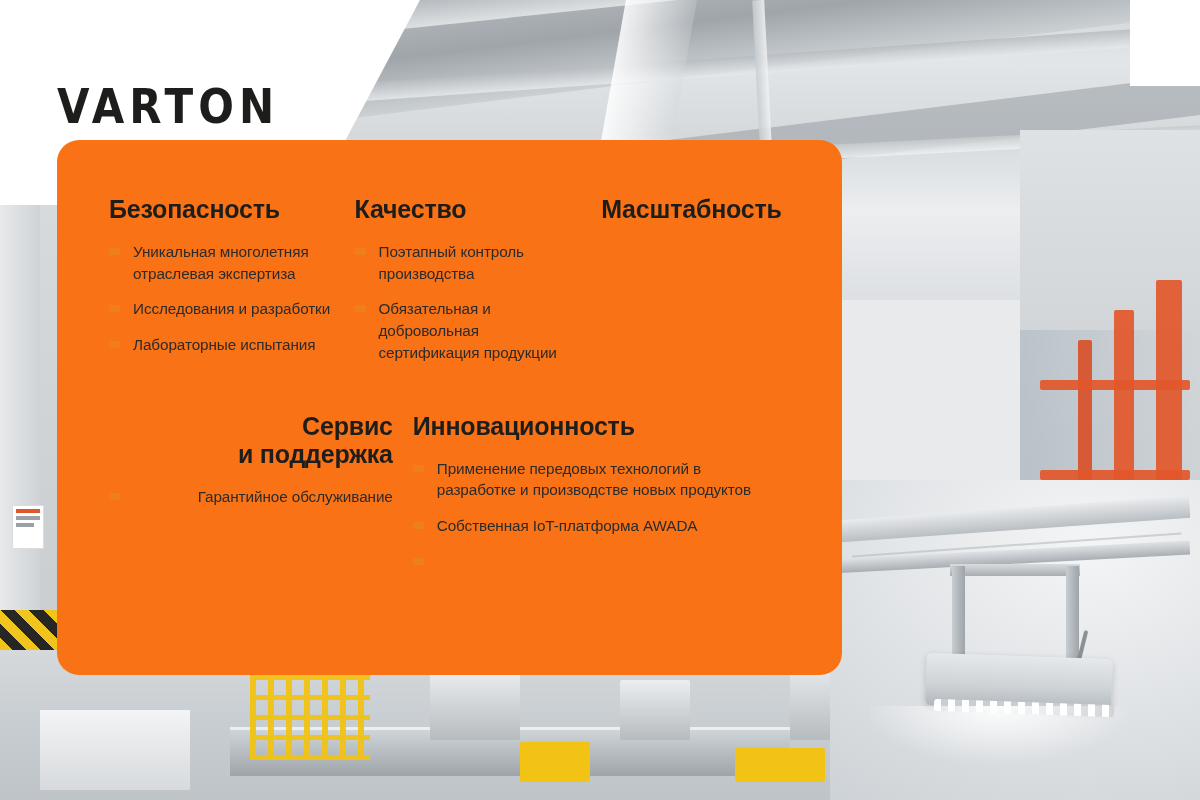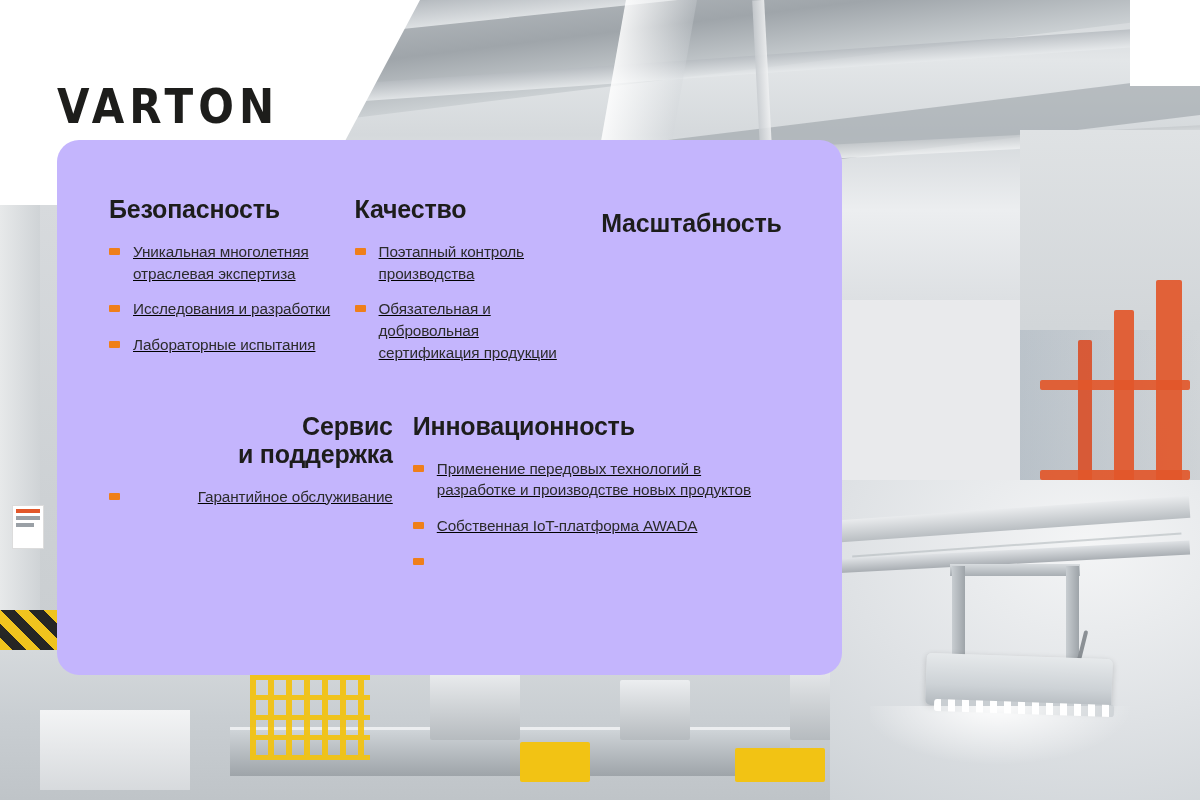--- a/index.html
+++ b/index.html
@@ -234,51 +234,50 @@
     transform-origin: left top;
     z-index: 6;
   }
 
   
   .card {
     position: absolute;
     left: 57px; top: 140px;
     width: 785px;
     height: 535px;
-    background: #c4b5fd;
+    background: #f97316;
     border-radius: 22px;
     z-index: 5;
     box-sizing: border-box;
     padding: 55px 40px 0 52px;
   }
 
   .cols {
     display: flex;
     gap: 0;
   }
   .col { box-sizing: border-box; }
   .col-1 { width: 312px; padding-right: 20px; }
   .col-2 { width: 314px; padding-right: 18px; }
-  .col-3 { width: 260px; margin-top: 14px; }
+  .col-3 { width: 260px; }
 
   h2.block-title {
     margin: 0 0 18px 0;
     font-family: "Liberation Sans", sans-serif;
     font-weight: 700;
     font-size: 25px;
     line-height: 1.12;
     color: #1d1d1b;
     letter-spacing: -0.2px;
   }
 
   ul.points {
     list-style: none;
     margin: 0;
     padding: 0;
-    text-decoration: underline;
   }
   ul.points li {
     position: relative;
     padding-left: 24px;
     margin-bottom: 14px;
     font-size: 15.3px;
     line-height: 1.42;
     color: #2b2b2b;
     letter-spacing: -0.1px;
   }

